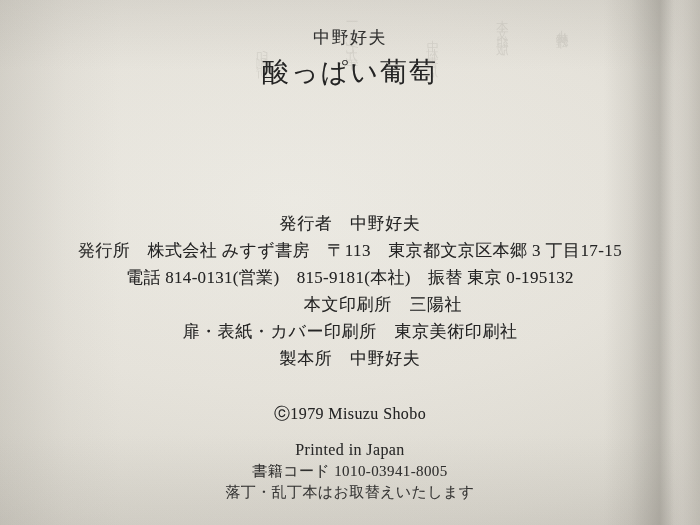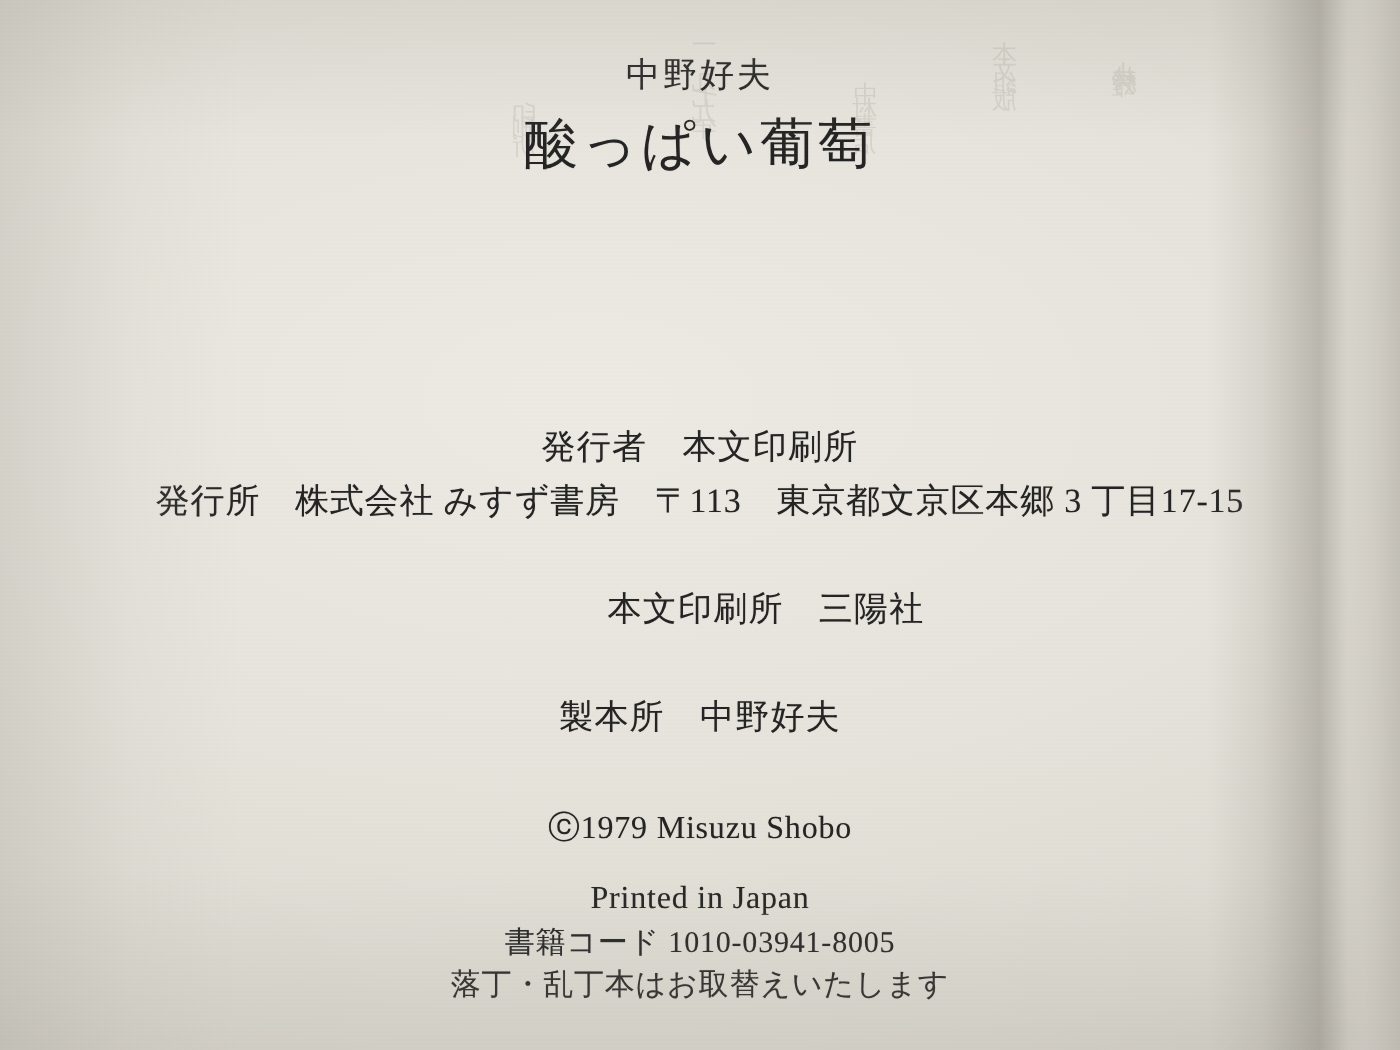--- a/index.html
+++ b/index.html
@@ -163,23 +163,25 @@
     <div class="bleed-col" style="left:130px; top:20px; writing-mode: vertical-rl;">中 村 書 店</div>
     <div class="bleed-col" style="left:210px; top:5px;  writing-mode: vertical-rl;">一 九 七 九 年</div>
     <div class="bleed-col" style="left:300px; top:30px; writing-mode: vertical-rl;">印 刷 所</div>
   </div>
 
   <div class="content">
     <div class="line author">中野好夫</div>
     <div class="line title">酸っぱい葡萄</div>
 
 
-    <div class="line pub1">発行者　本文印刷所</div>
+    <div class="line pub1">発行者　中野好夫</div>
     <div class="line pub2">発行所　株式会社 みすず書房　〒113　東京都文京区本郷 3 丁目17-15</div>
+    <div class="line pub3">電話 814-0131(営業)　815-9181(本社)　振替 東京 0-195132</div>
     <div class="line pub4">本文印刷所　三陽社</div>
+    <div class="line pub5">扉・表紙・カバー印刷所　東京美術印刷社</div>
     <div class="line pub6">製本所　中野好夫</div>
 
     <div class="line c1">ⓒ1979 Misuzu Shobo</div>
     <div class="line c2">Printed in Japan</div>
     <div class="line c3">書籍コード 1010-03941-8005</div>
     <div class="line c4">落丁・乱丁本はお取替えいたします</div>
   </div>
 
   <div class="left-shade"></div>
   <div class="top-shade"></div>

